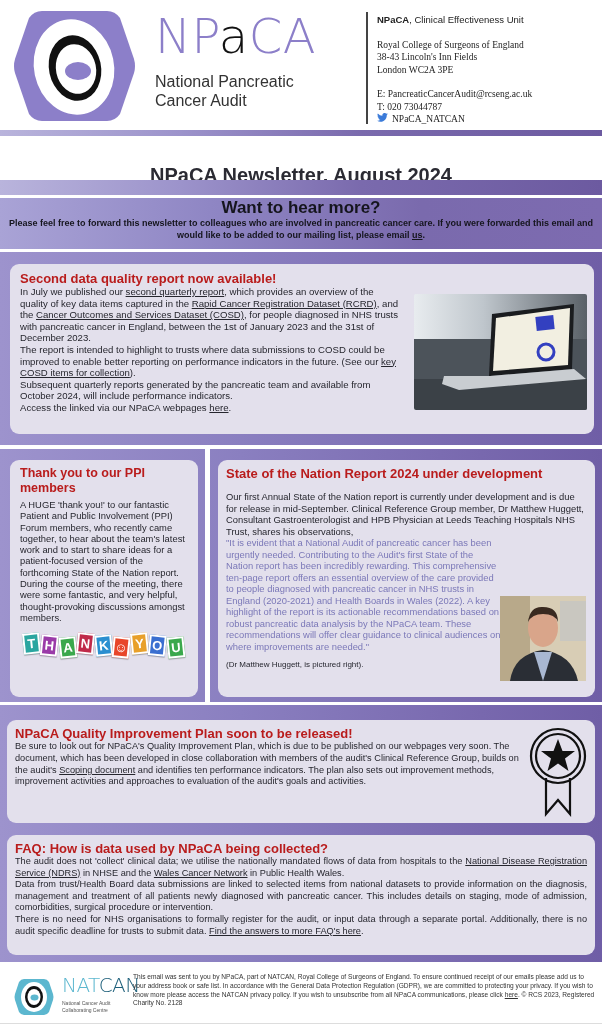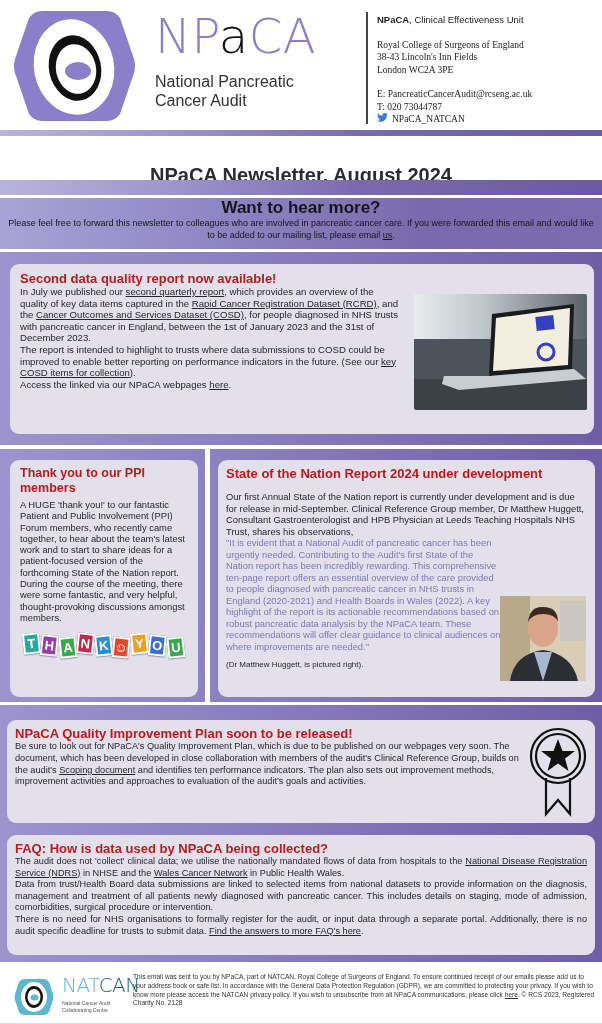--- a/index.html
+++ b/index.html
@@ -21,21 +21,21 @@
 
   
   .band { position: absolute; left: 0; width: 602px; background: linear-gradient(90deg, #b9b4dc 0%, #9c93cb 30%, #7a6aad 60%, #6c5aa0 100%); }
   .white-line { position: absolute; left: 0; width: 602px; height: 3px; background: #ffffff; }
 
   .title-band { position: absolute; left: 0; top: 136px; width: 602px; height: 44px; background: #ffffff; display: flex; align-items: center; justify-content: center; }
   .title-band h1 { font-size: 20px; font-weight: bold; color: #2b2b33; margin-top: 34px; }
 
   .hear-more { position: absolute; left: 0; top: 198px; width: 602px; height: 52px; background: linear-gradient(90deg, #a9a3d6 0%, #8f86c4 35%, #7a6aad 70%, #7d6bb0 100%); text-align: center; }
   .hear-more h2 { font-size: 17px; font-weight: bold; color: #15151d; line-height: 20px; }
-  .hear-more p { font-size: 9px; font-weight: normal; color: #15151d; line-height: 11.5px; padding: 0 6px; }
+  .hear-more p { font-size: 9px; font-weight: bold; color: #15151d; line-height: 11.5px; padding: 0 6px; }
 
   
   .panel-bg { position: absolute; left: 0; width: 602px; background: linear-gradient(90deg, #9d93cd 0%, #8a7fc0 40%, #7868ae 80%, #6f5ea6 100%); }
 
   .card { position: absolute; background: #e3e0ec; border-radius: 9px; }
   .card h3 { font-size: 13px; font-weight: bold; color: #b91c1c; line-height: 15px; }
   .card p { font-size: 9.6px; line-height: 11.6px; color: #26262e; }
   .card a, .card .link { color: #26262e; text-decoration: underline; }
   .quote { color: #7b78b8 !important; }
 
@@ -127,20 +127,21 @@
   <p><span>Please feel free to forward this newsletter to colleagues who are involved in pancreatic cancer care. If you were forwarded this email and would like to be added to our mailing list, please email </span><a class="link" style="color:#15151d;text-decoration:underline;">us</a><span>.</span></p>
 </div>
 <div class="white-line" style="top:249px;"></div>
 
 <div class="panel-bg" style="top:252px;height:193px;"></div>
 <div class="card s1">
   <div class="text">
     <h3>Second data quality report now available!</h3>
     <p><span>In July we published our </span><a>second quarterly report</a><span>, which provides an overview of the quality of key data items captured in the </span><a>Rapid Cancer Registration Dataset (RCRD)</a><span>, and the </span><a>Cancer Outcomes and Services Dataset (COSD)</a><span>, for people diagnosed in NHS trusts with pancreatic cancer in England, between the 1st of January 2023 and the 31st of December 2023.</span></p>
     <p><span>The report is intended to highlight to trusts where data submissions to COSD could be improved to enable better reporting on performance indicators in the future. (See our </span><a>key COSD items for collection</a><span>).</span></p>
+    <p>Subsequent quarterly reports generated by the pancreatic team and available from October 2024, will include performance indicators.</p>
     <p><span>Access the linked via our NPaCA webpages </span><a>here</a><span>.</span></p>
   </div>
   <svg class="laptop" viewBox="0 0 173 116">
     <defs>
       <linearGradient id="bg1" x1="0" y1="0" x2="1" y2="0">
           <stop offset="0" stop-color="#e8ecef"></stop>
           <stop offset="0.4" stop-color="#bfc6cc"></stop>
           <stop offset="1" stop-color="#5a6168"></stop>
         </linearGradient>
     </defs>

